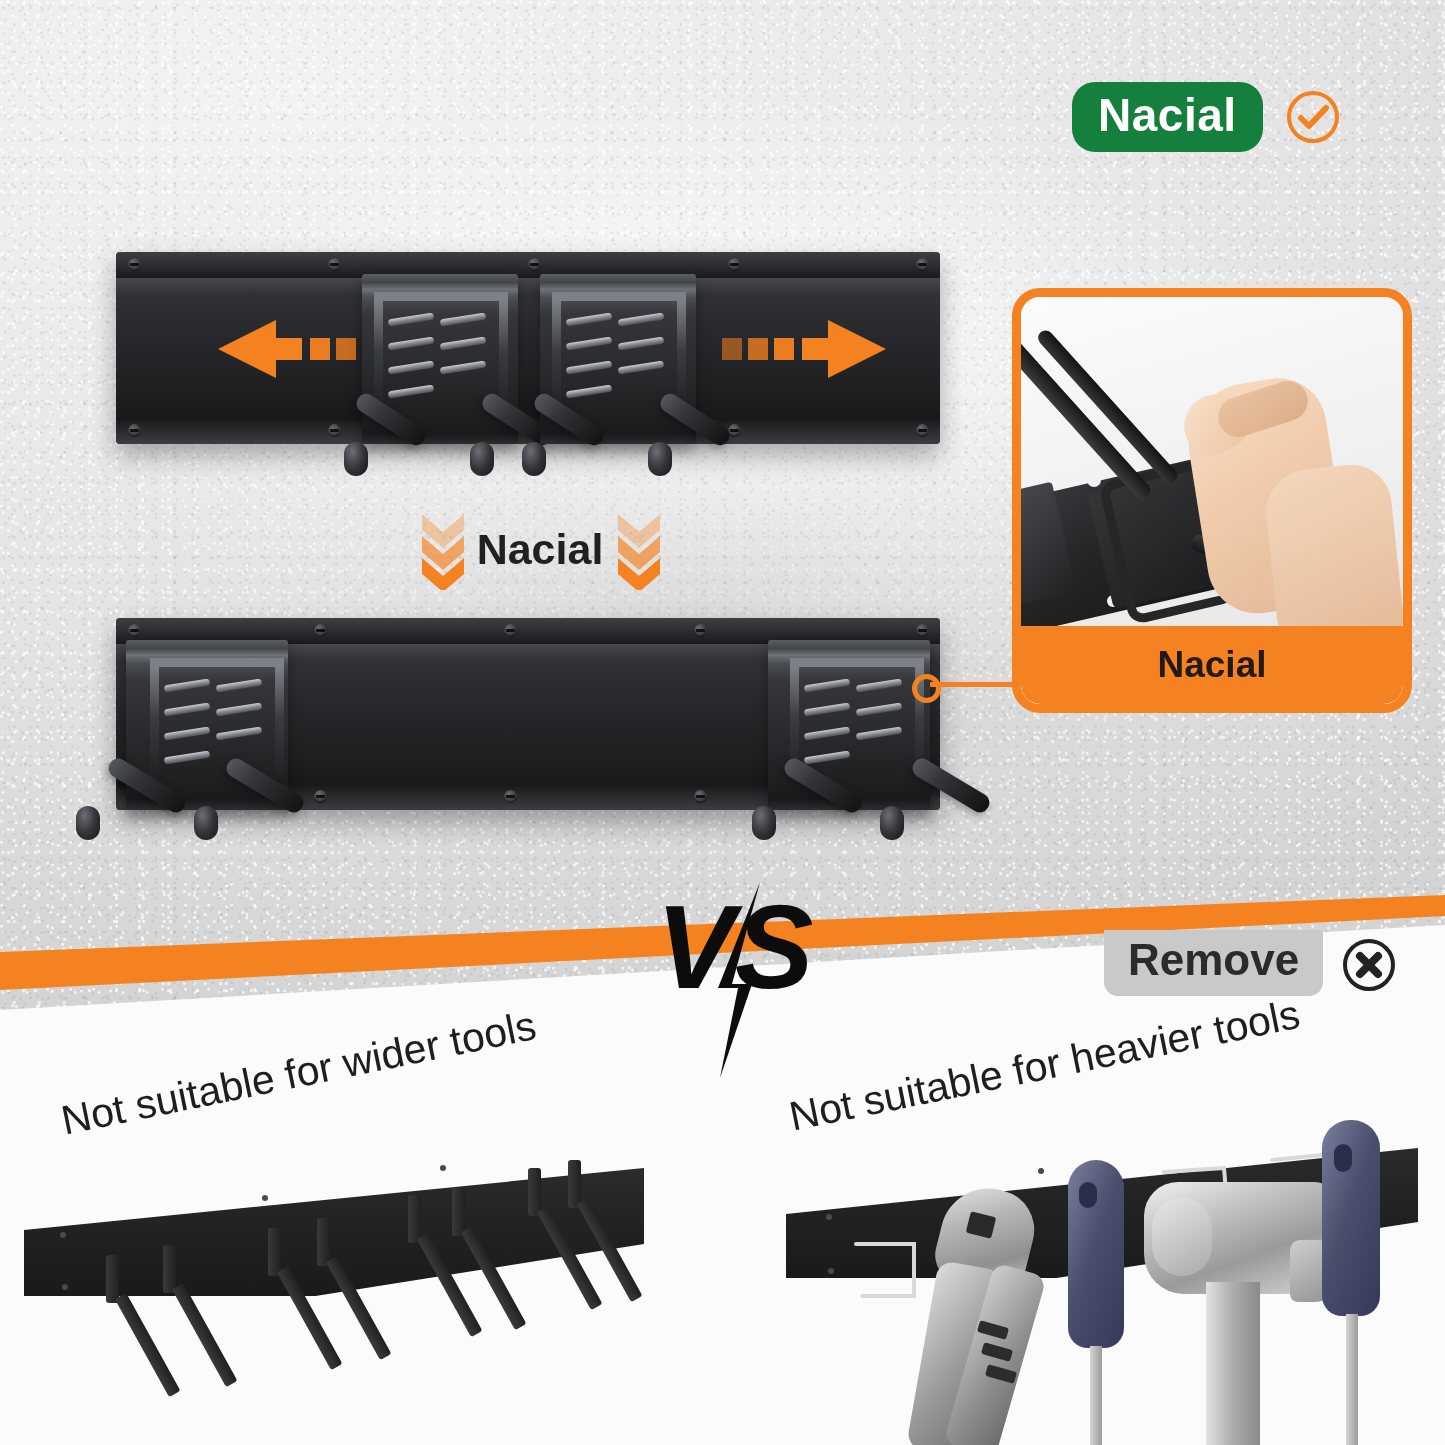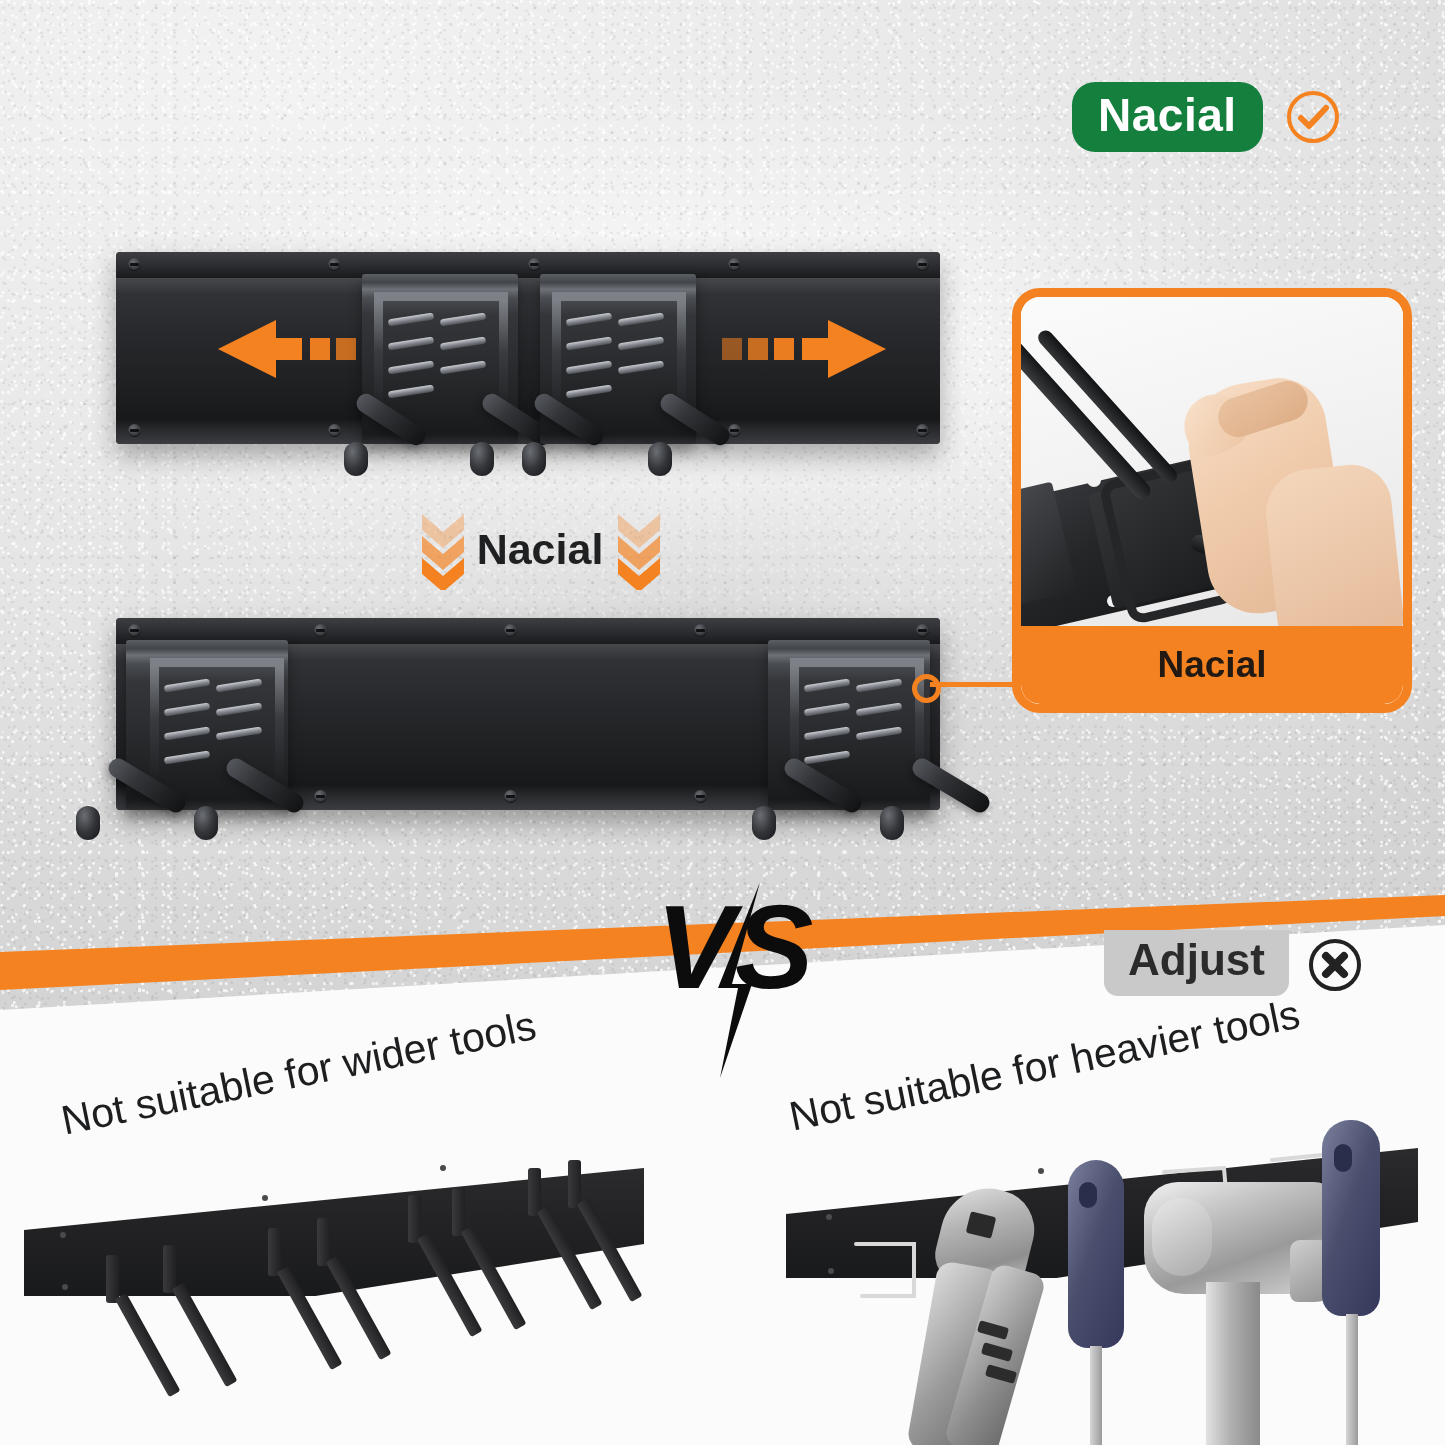--- a/index.html
+++ b/index.html
@@ -453,21 +453,21 @@
     <svg class="check-circle" viewBox="0 0 56 56">
       <circle cx="28" cy="28" r="24" fill="none" stroke="#F58220" stroke-width="4"></circle>
       <path d="M16 29 L24 37 L41 19" fill="none" stroke="#F58220" stroke-width="6" stroke-linecap="round" stroke-linejoin="round"></path>
     </svg>
   </div>
 
   <div class="bottom-pane"></div>
   <div class="orange-divider"></div>
 
   <div class="others-wrap">
-    <div class="others-badge">Adjust</div>
+    <div class="others-badge">Remove</div>
     <svg class="x-circle" viewBox="0 0 56 56">
       <circle cx="28" cy="28" r="24" fill="none" stroke="#222222" stroke-width="4"></circle>
       <path d="M19 19 L37 37 M37 19 L19 37" fill="none" stroke="#222222" stroke-width="8" stroke-linecap="round"></path>
     </svg>
   </div>
 
   <svg class="vs" viewBox="0 0 210 200">
     <text x="8" y="108" font-family="Liberation Sans, sans-serif" font-size="118" font-weight="800" font-style="italic" fill="#0c0c0c">VS</text>
     <path d="M112 2 L84 104 L104 104 L72 198 L90 108 L70 108 Z" fill="#0c0c0c"></path>
   </svg>

